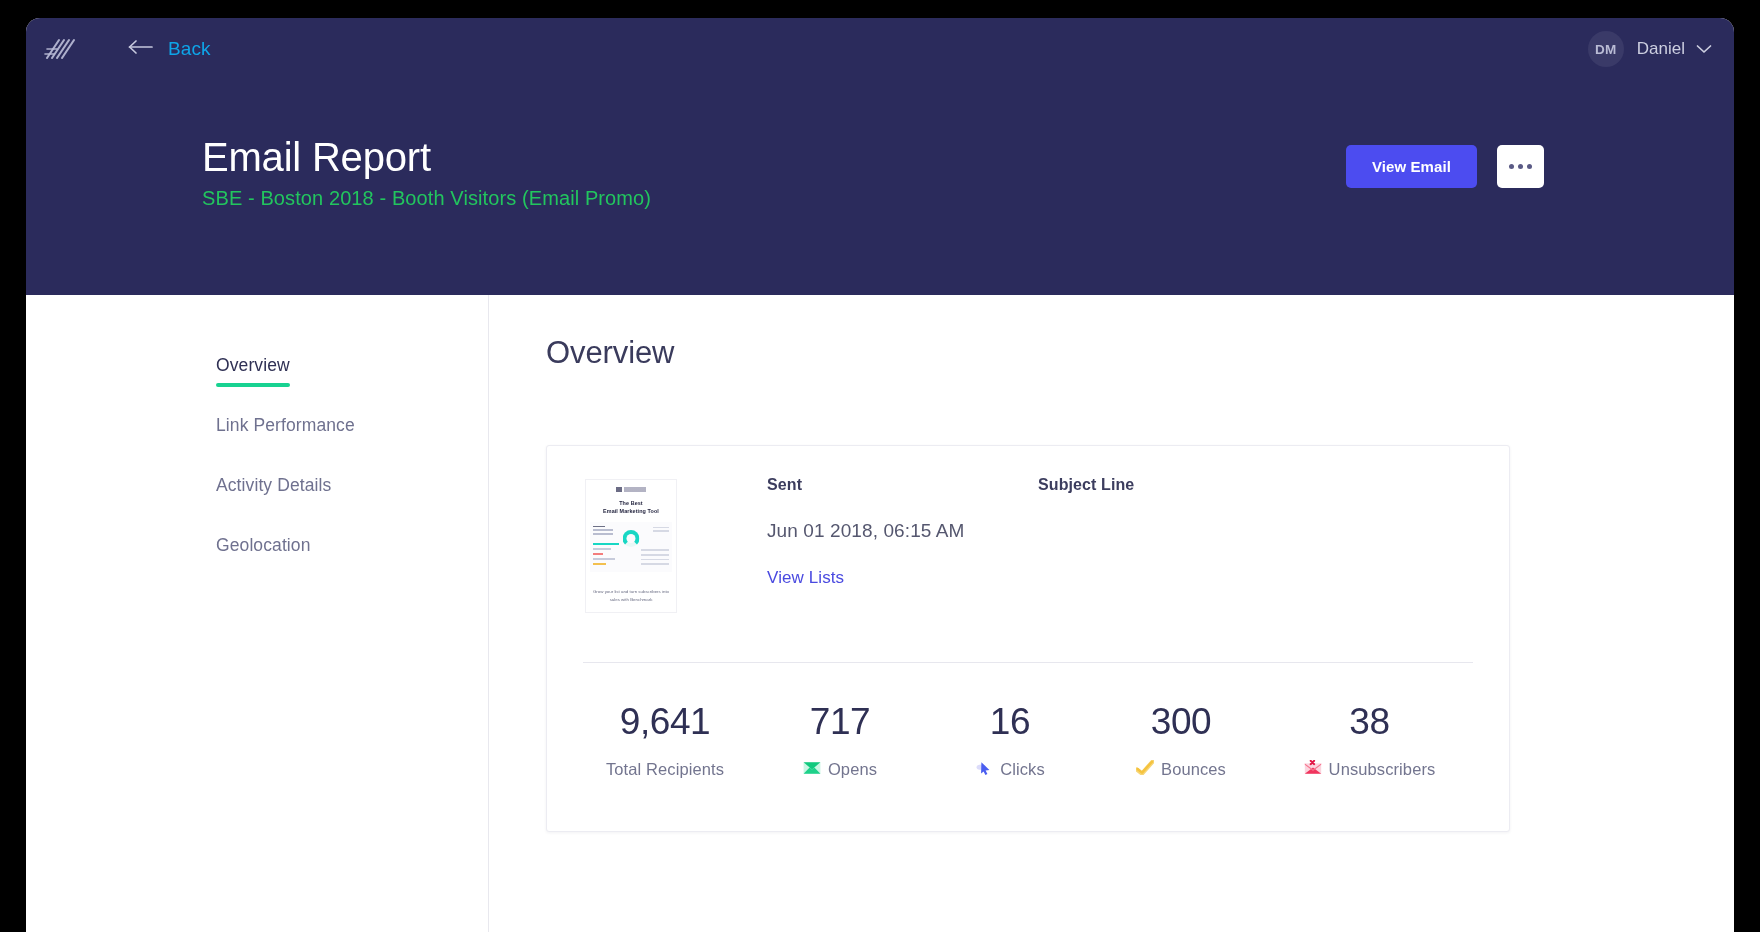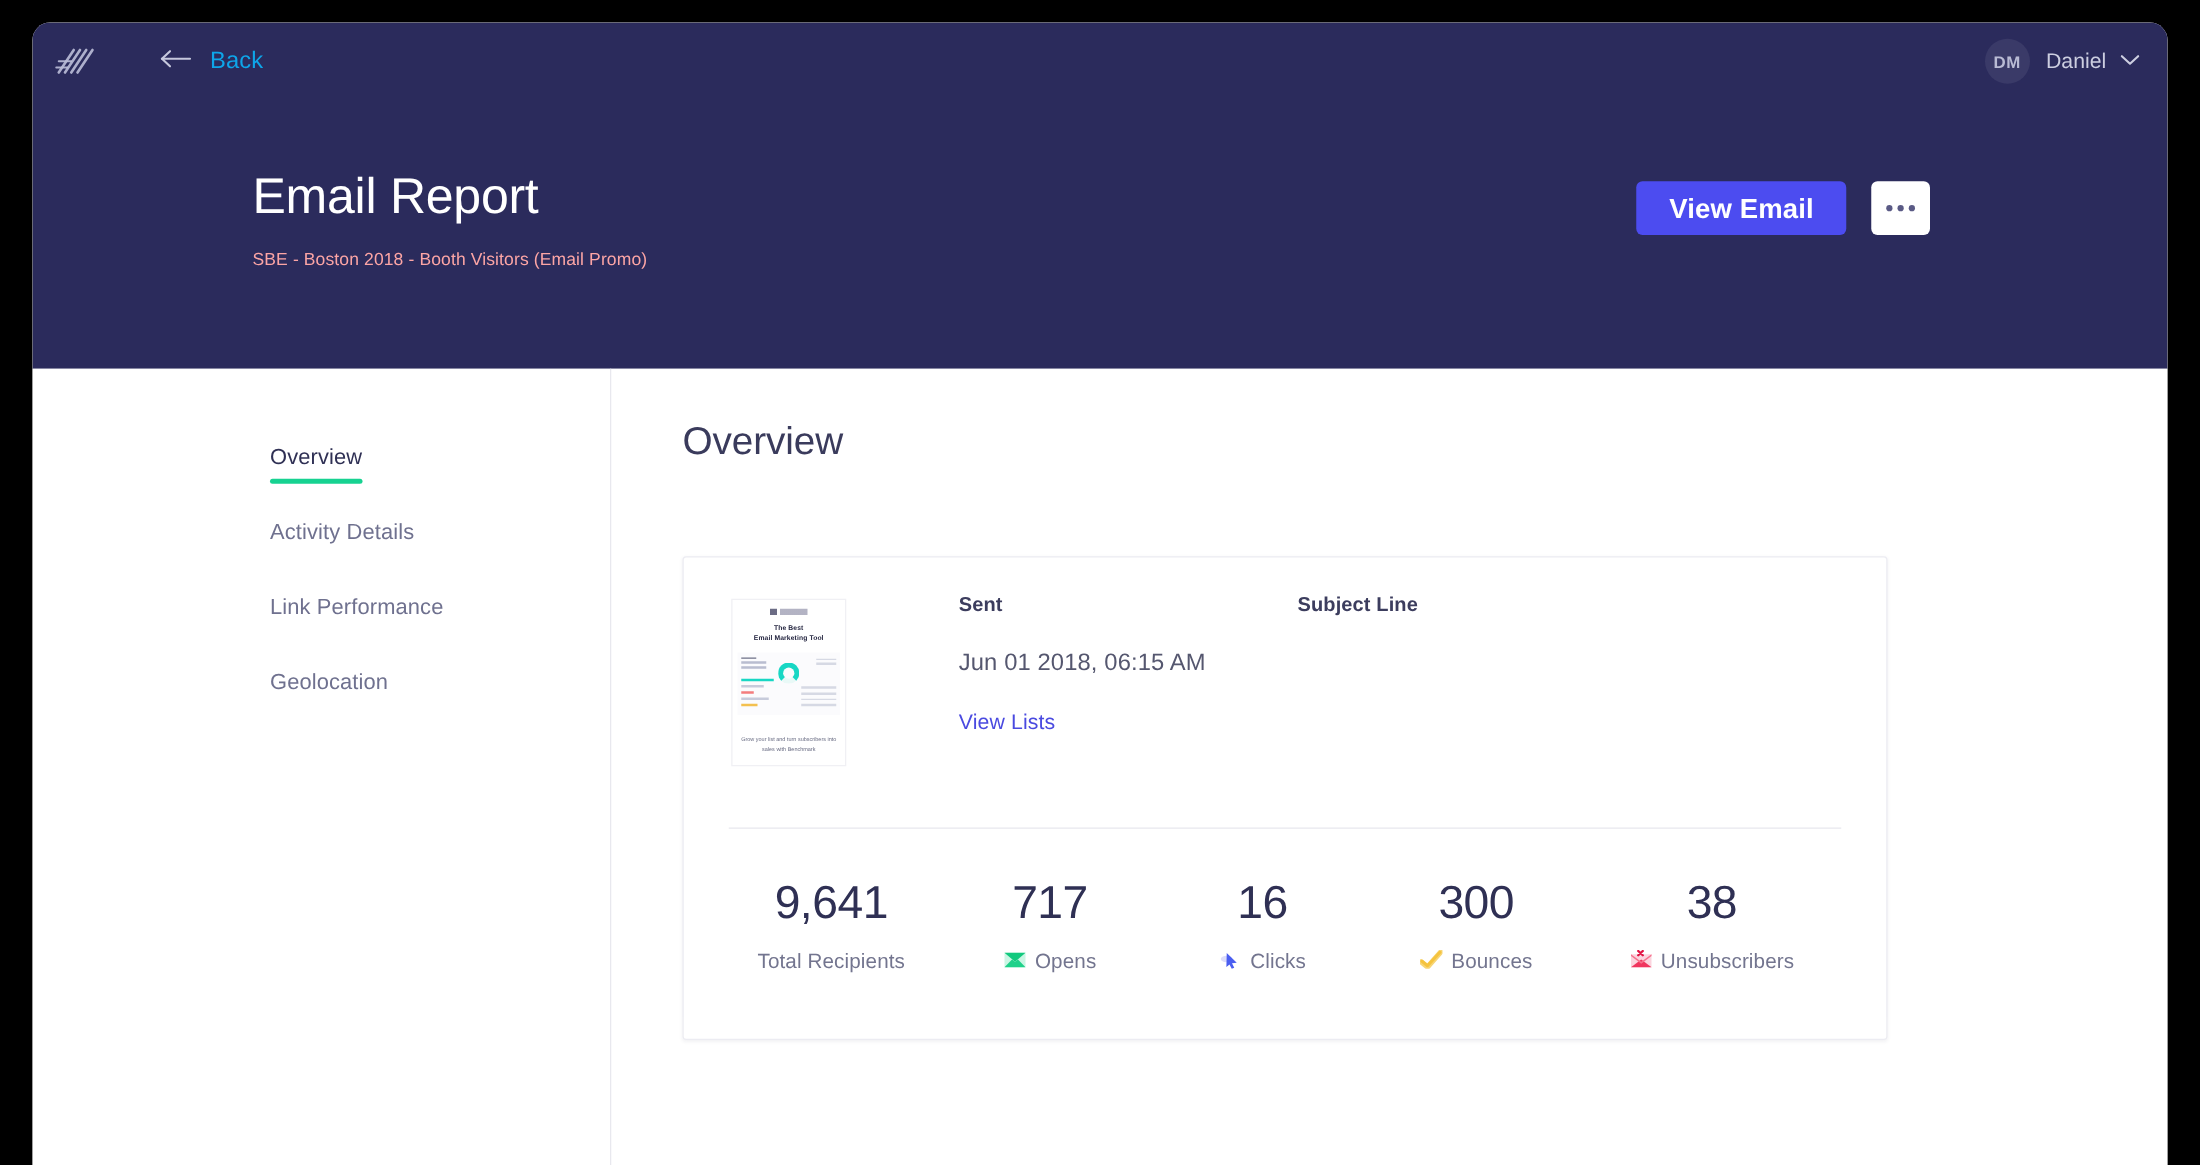--- a/index.html
+++ b/index.html
@@ -90,39 +90,39 @@
     left:176px; top:118px;
   }
   #page-title{
     color:#ffffff;
     font-size:40px;
     font-weight:normal;
     letter-spacing:-.2px;
     line-height:1.08;
   }
   #page-subtitle{
-    margin-top:20px;
-    color:#fca5a5;
-    font-size:14px;
+    margin-top:8px;
+    color:#22c55e;
+    font-size:20px;
     letter-spacing:.1px;
   }
 
   #header-actions{
     position:absolute;
     right:190px; top:127px;
     display:flex;
     align-items:center;
     gap:20px;
   }
   #view-email-btn{
     background:#4c4cf0;
     color:#fff;
     border:none;
     border-radius:5px;
-    font-size:22px;
+    font-size:15px;
     font-family:"Liberation Sans", sans-serif;
     font-weight:bold;
     padding:0 26px;
     height:43px;
     cursor:pointer;
     letter-spacing:.1px;
   }
   #more-btn{
     background:#fff;
     border:none;
@@ -431,25 +431,25 @@
   </div>
 
   <div id="body">
 
     <nav id="sidebar">
       <div class="nav-row"><div class="nav-item active">
         <span class="nav-label">Overview</span>
         <span class="nav-underline"></span>
       </div></div>
       <div class="nav-row"><div class="nav-item">
-        <span class="nav-label">Activity Details</span>
+        <span class="nav-label">Link Performance</span>
         <span class="nav-underline"></span>
       </div></div>
       <div class="nav-row"><div class="nav-item">
-        <span class="nav-label">Link Performance</span>
+        <span class="nav-label">Activity Details</span>
         <span class="nav-underline"></span>
       </div></div>
       <div class="nav-row"><div class="nav-item">
         <span class="nav-label">Geolocation</span>
         <span class="nav-underline"></span>
       </div></div>
     </nav>
 
     <section id="main">
       <h2 id="section-title">Overview</h2>

